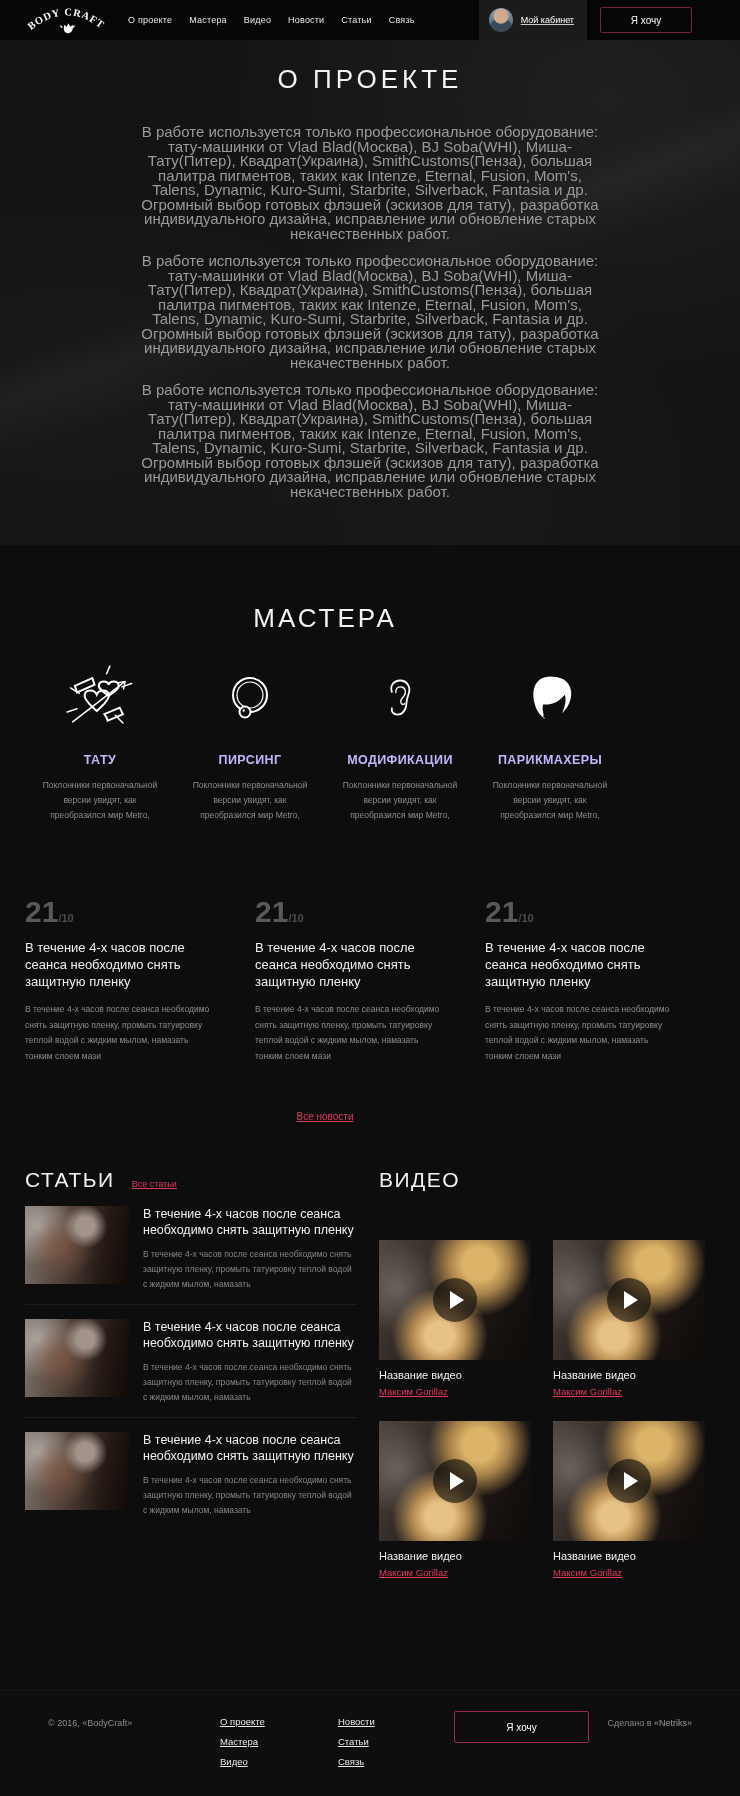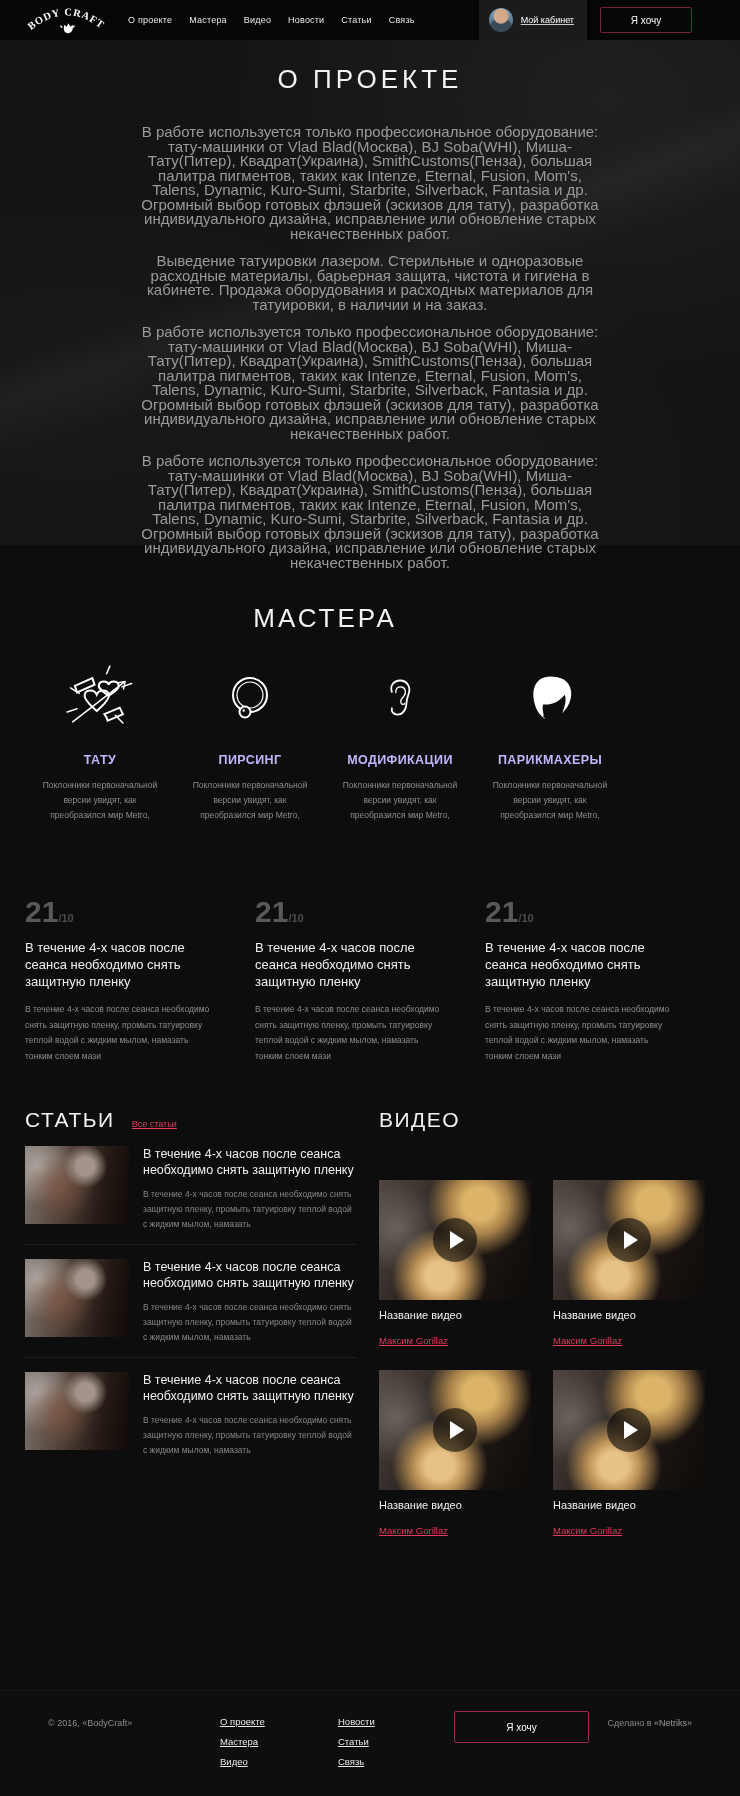--- a/index.html
+++ b/index.html
@@ -85,21 +85,21 @@
       radial-gradient(circle at 66% 20%, #dcb469 0 16px, #a8824a 30px, rgba(0,0,0,0) 52px),
       radial-gradient(circle at 40% 80%, #e7c286 0 14px, #b99055 26px, rgba(0,0,0,0) 48px),
       radial-gradient(circle at 12% 40%, rgba(150,140,135,.5) 0, rgba(0,0,0,0) 30%),
       linear-gradient(115deg, #514641 0%, #2f2824 36%, #1a1412 70%, #0e0b0a 100%);
   }
   .play { position:absolute; left:50%; top:50%; width:44px; height:44px; margin:-22px 0 0 -22px;
     border-radius:50%; background:rgba(10,10,10,.62); }
   .play::after { content:""; position:absolute; left:17px; top:13px;
     border-left:14px solid #fff; border-top:9px solid transparent; border-bottom:9px solid transparent; }
   .v-title { margin-top:9px; font-size:11px; color:#f0f0f0; }
-  .v-author { display:inline-block; margin-top:14px; font-size:9.5px; text-decoration:underline; cursor:pointer; }
+  .v-author { display:inline-block; margin-top:5px; font-size:9.5px; text-decoration:underline; cursor:pointer; }
 
   
   footer { position:absolute; left:0; right:0; bottom:0; height:106px; background:#0e0e0e; border-top:1px solid #181818; }
   .f-inner { display:flex; align-items:flex-start; padding:20px 48px 0; }
   .f-copy { width:172px; padding-top:7px; font-size:9px; color:#8a8a8a; }
   .f-nav { display:flex; flex-direction:column; gap:9px; padding-top:5px; }
   .f-nav1 { width:118px; } .f-nav2 { width:116px; }
   .f-nav a { font-size:9.5px; color:#e8e8e8; text-decoration:underline; }
   .f-cta { width:135px; height:32px; border:1px solid #9e2950; border-radius:2px; background:transparent;
     color:#fff; font-size:10px; font-family:inherit; cursor:pointer; }
@@ -137,21 +137,20 @@
   <div class="account">
     <span class="avatar"></span>
     <span class="account-label">Мой кабинет</span>
   </div>
   <button class="hdr-cta">Я хочу</button>
 </header>
 
 <section class="hero">
   <h1>О ПРОЕКТЕ</h1>
   <p>В работе используется только профессиональное оборудование: тату-машинки от Vlad Blad(Москва), BJ Soba(WHI), Миша-Тату(Питер), Квадрат(Украина), SmithCustoms(Пенза), большая палитра пигментов, таких как Intenze, Eternal, Fusion, Mom's, Talens, Dynamic, Kuro-Sumi, Starbrite, Silverback, Fantasia и др. Огромный выбор готовых флэшей (эскизов для тату), разработка индивидуального дизайна, исправление или обновление старых некачественных работ.</p>
-  <p>Выведение татуировки лазером. Стерильные и одноразовые расходные материалы, барьерная защита, чистота и гигиена в кабинете. Продажа оборудования и расходных материалов для татуировки, в наличии и на заказ.</p>
   <p>В работе используется только профессиональное оборудование: тату-машинки от Vlad Blad(Москва), BJ Soba(WHI), Миша-Тату(Питер), Квадрат(Украина), SmithCustoms(Пенза), большая палитра пигментов, таких как Intenze, Eternal, Fusion, Mom's, Talens, Dynamic, Kuro-Sumi, Starbrite, Silverback, Fantasia и др. Огромный выбор готовых флэшей (эскизов для тату), разработка индивидуального дизайна, исправление или обновление старых некачественных работ.</p>
   <p>В работе используется только профессиональное оборудование: тату-машинки от Vlad Blad(Москва), BJ Soba(WHI), Миша-Тату(Питер), Квадрат(Украина), SmithCustoms(Пенза), большая палитра пигментов, таких как Intenze, Eternal, Fusion, Mom's, Talens, Dynamic, Kuro-Sumi, Starbrite, Silverback, Fantasia и др. Огромный выбор готовых флэшей (эскизов для тату), разработка индивидуального дизайна, исправление или обновление старых некачественных работ.</p>
 </section>
 
 <section class="masters">
   <div class="container">
     <h2>МАСТЕРА</h2>
     <div class="masters-grid">
 
       <div class="master">
@@ -226,20 +225,23 @@
       </div>
       <div class="news-item">
         <div>
           <span class="nd-day">21</span><span class="nd-mon">/10</span>
         </div>
         <h4>В течение 4-х часов после сеанса необходимо снять защитную пленку</h4>
         <p>В течение 4-х часов после сеанса необходимо снять защитную пленку, промыть татуировку теплой водой с жидким мылом, намазать тонким слоем мази</p>
       </div>
     </div>
 
+    <div class="all-news-row">
+      <a href="#" class="link-accent" style="color:#e23a5e">Все новости</a>
+    </div>
   </div>
 </section>
 
 <div class="content-row">
 
   <div class="articles">
     <div class="sec-head">
       <h2 class="sec-title">СТАТЬИ</h2>
       <a href="#" class="all-articles" style="color:#e23a5e">Все статьи</a>
     </div>

